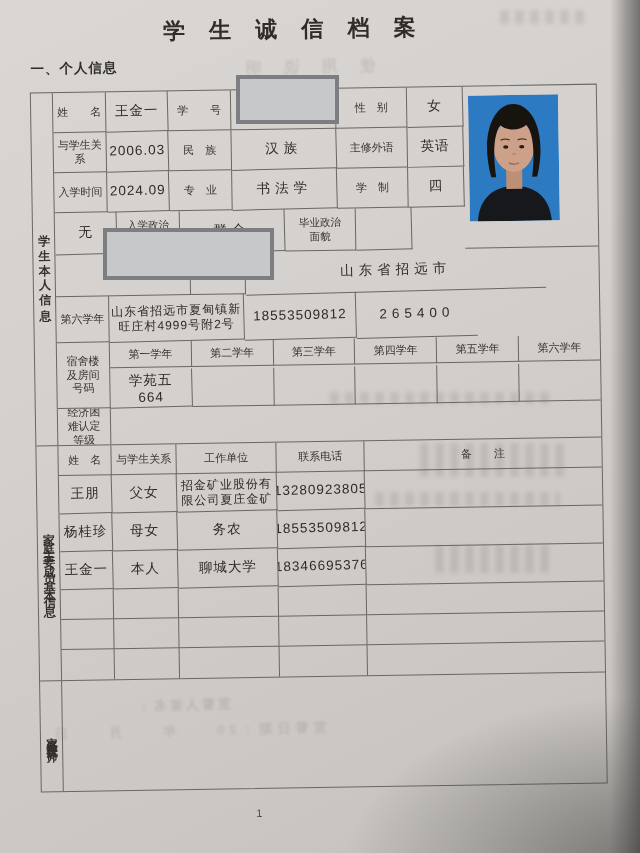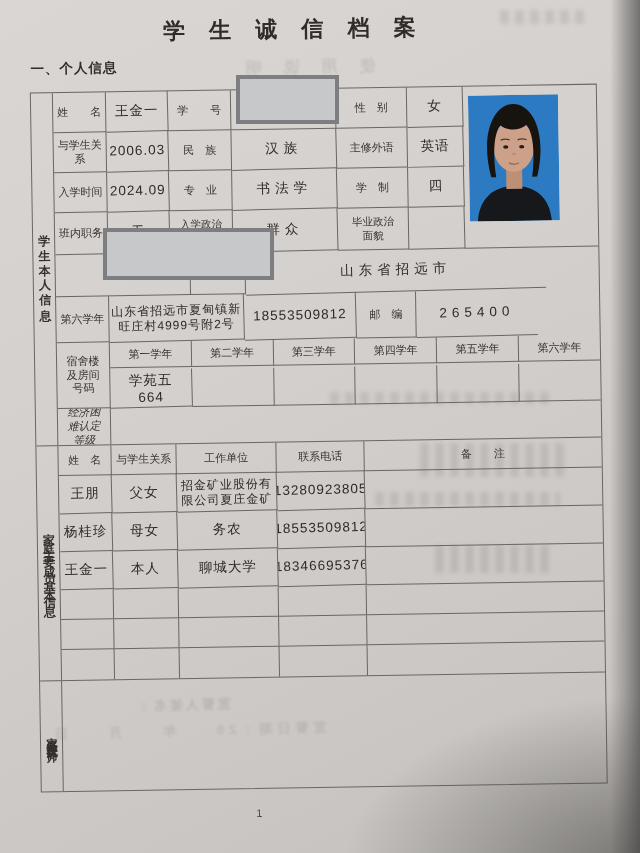--- a/index.html
+++ b/index.html
@@ -149,21 +149,20 @@
               </div>
               <div class="row">
                 <div class="c lbl w53 h40">入学时间</div>
                 <div class="c hw w62 h40">2024.09</div>
                 <div class="c lbl w63 h40">专　业</div>
                 <div class="c hw w105 h40 spread">书法学</div>
                 <div class="c lbl w71 h40">学　制</div>
                 <div class="c hw w56 h40">四</div>
               </div>
               <div class="row">
-                <div class="c lbl w53 h42">班内职务</div>
                 <div class="c hw w62 h42">无</div>
                 <div class="c lbl w63 h42" style="font-size:10.5px;padding:0 6px;">入学政治面貌</div>
                 <div class="c hw w105 h42 spread">群众</div>
                 <div class="c lbl w71 h42" style="font-size:10.5px;padding:0 10px;">毕业政治面貌</div>
                 <div class="c hw w56 h42"></div>
               </div>
             </div>
             <div class="photo-cell lastcol">
               <svg class="photo" viewBox="0 0 90 126">
                 <rect width="90" height="126" fill="#2b7ac2"></rect>
@@ -184,21 +183,20 @@
           <div class="row">
             <div class="c w135 h42"></div>
             <div class="c lbl w55 h42">生 源 地</div>
             <div class="c hw w300 h42 lastcol spread">山东省招远市</div>
           </div>
 
           <div class="row">
             <div class="c lbl w53 h46">第六学年</div>
             <div class="c hw hw-sm w135 h46" style="padding:0 2px;">山东省招远市夏甸镇新旺庄村4999号附2号</div>
             <div class="c hw w112 h46">18553509812</div>
-            <div class="c lbl w60 h46">邮　编</div>
             <div class="c hw w121 h46 lastcol spread">265400</div>
           </div>
 
           <div class="row">
             <div class="c lbl w53 h66" style="padding:0 6px;">宿舍楼及房间号码</div>
             <div class="dorm-right lastcol">
               <div class="row h26">
                 <div class="c lbl dorm-cell h26">第一学年</div>
                 <div class="c lbl dorm-cell h26">第二学年</div>
                 <div class="c lbl dorm-cell h26">第三学年</div>
@@ -214,21 +212,21 @@
                 <div class="c dorm-cell"></div>
                 <div class="c dorm-cell"></div>
                 <div class="c dorm-cell"></div>
                 <div class="c dorm-cell"></div>
                 <div class="c dorm-cell lastcol"></div>
               </div>
             </div>
           </div>
 
           <div class="row lastrow">
-            <div class="c lbl w53 h36" style="padding:4px 6px;font-style:italic;">经济困难认定等级</div>
+            <div class="c lbl w53 h36" style="padding:4px 6px;">经济困难认定等级</div>
             <div class="c w490 h36 lastcol"></div>
           </div>
         </div>
       </div>
 
       <div class="sec">
         <div class="seccol ls-md">家庭主要成员基本信息</div>
         <div class="secbody">
           <div class="row">
             <div class="c lbl w53 h30">姓　名</div>

